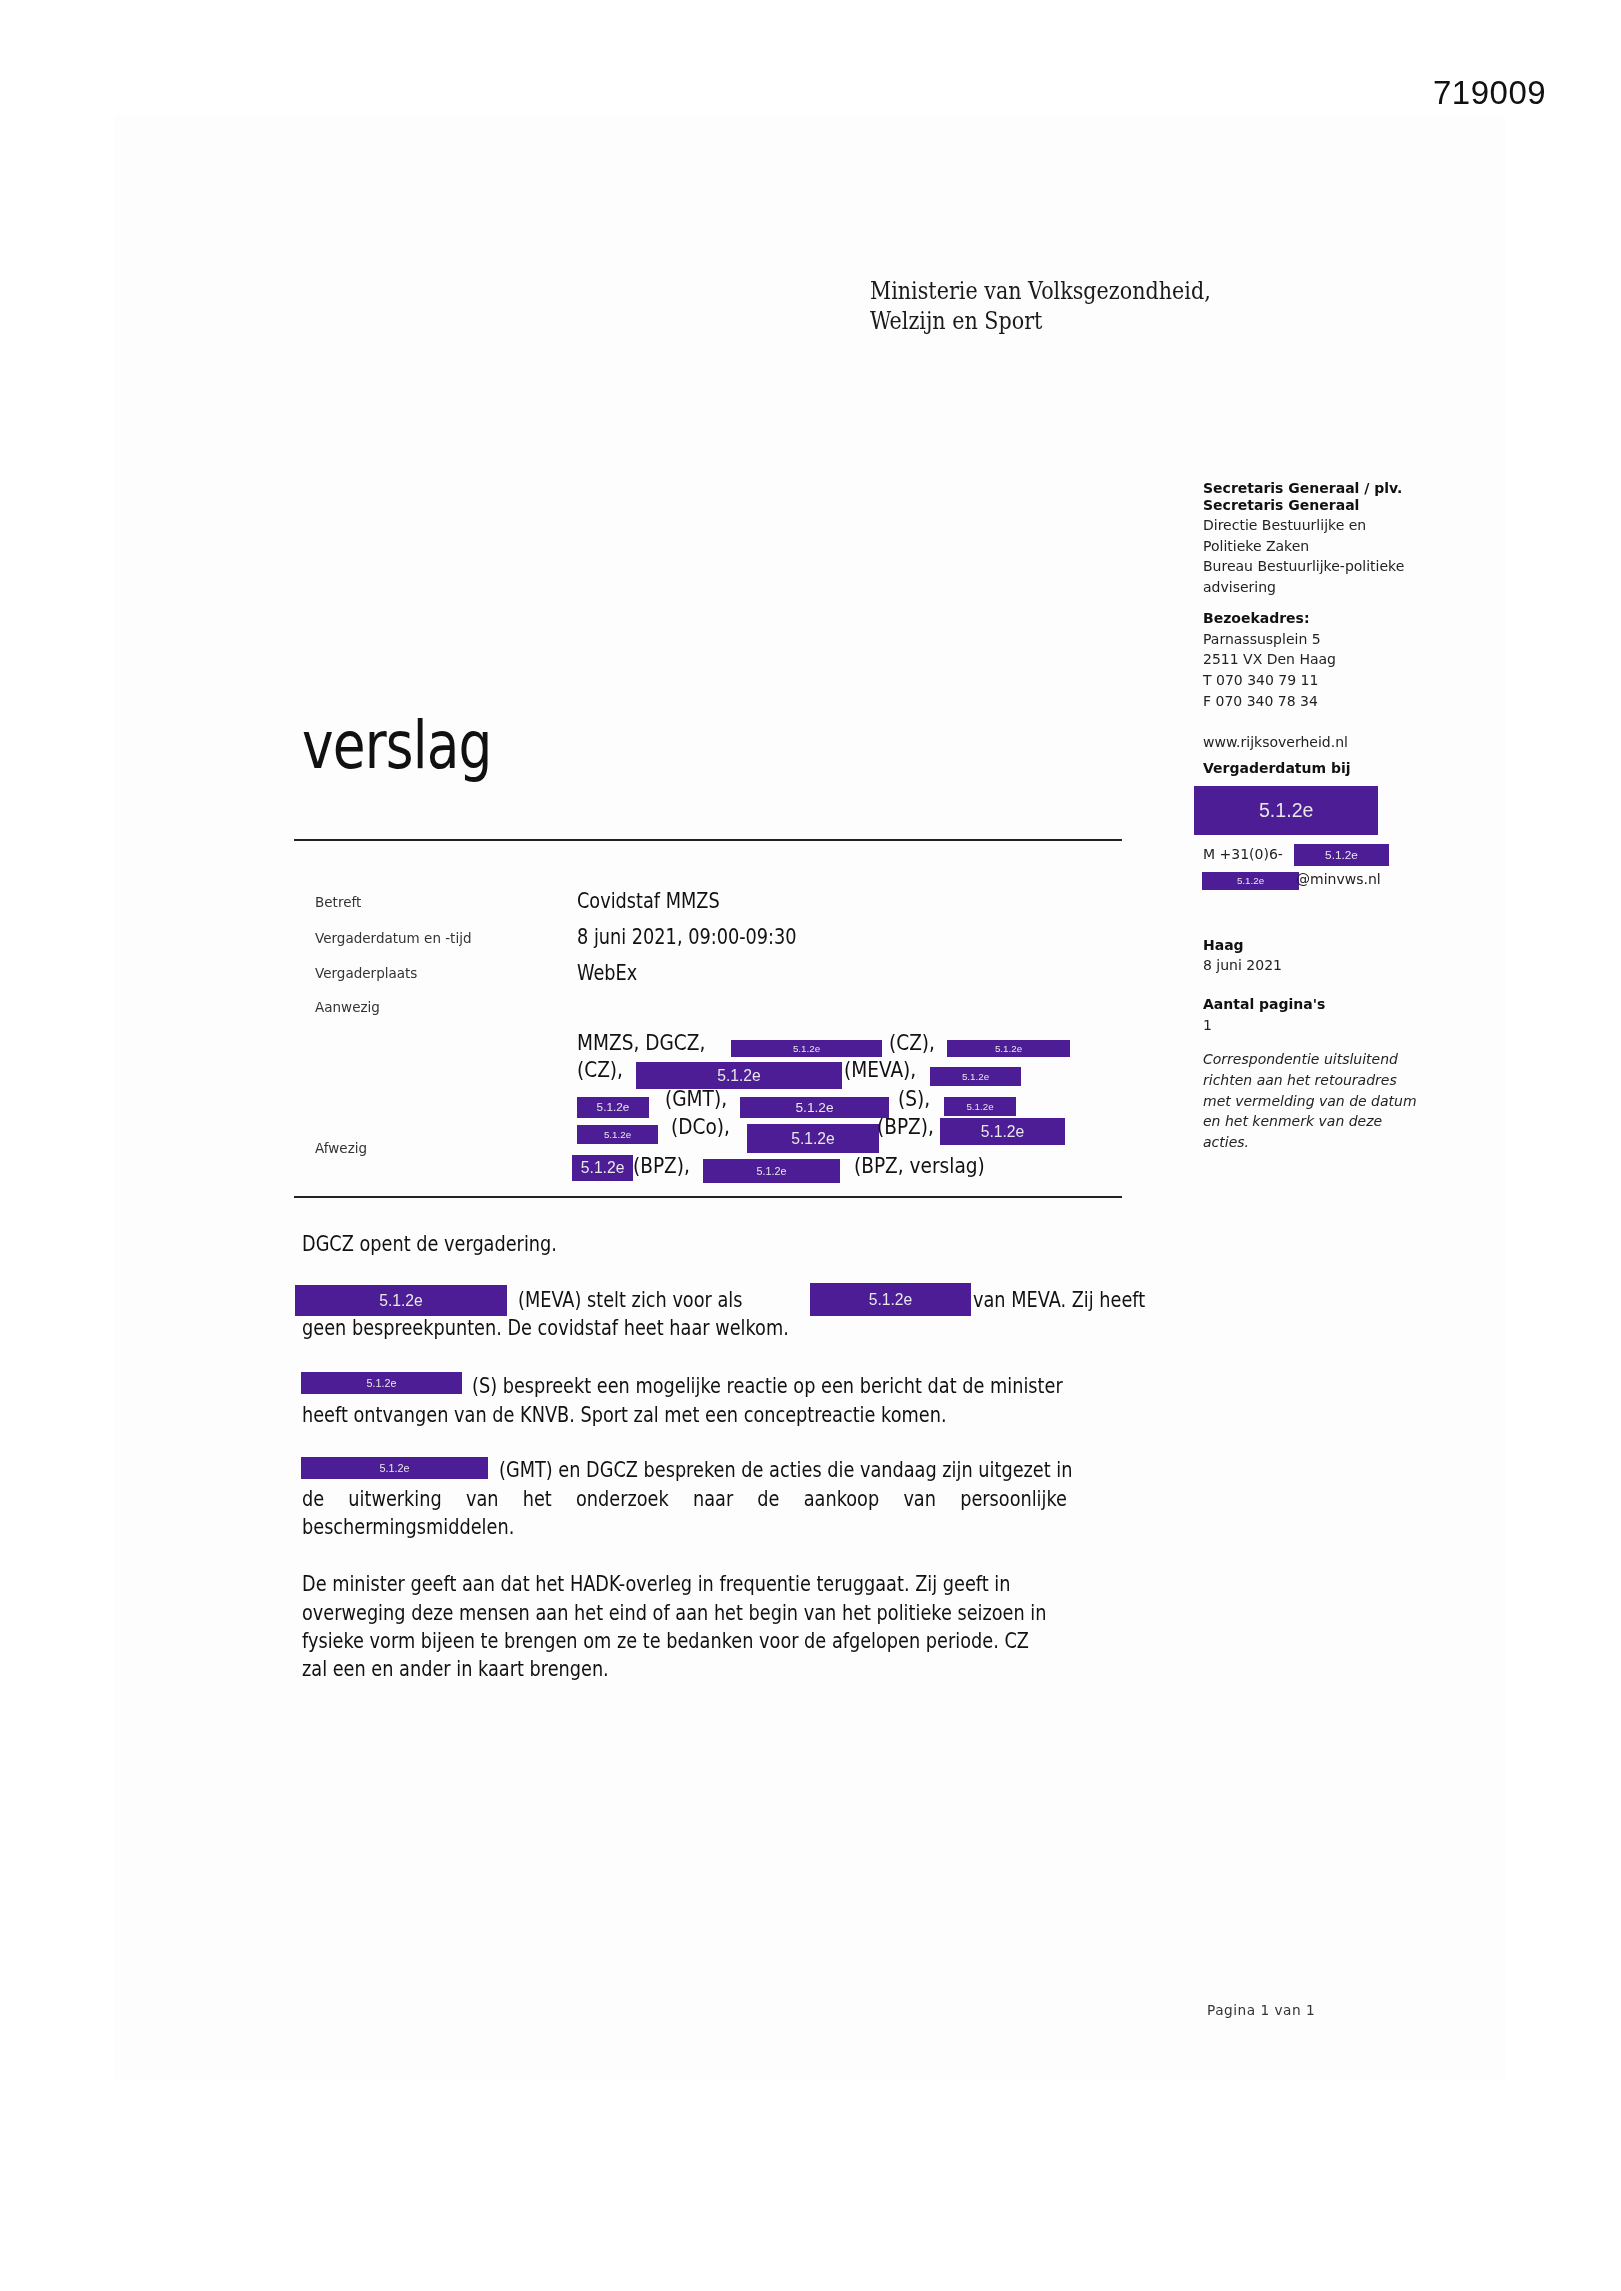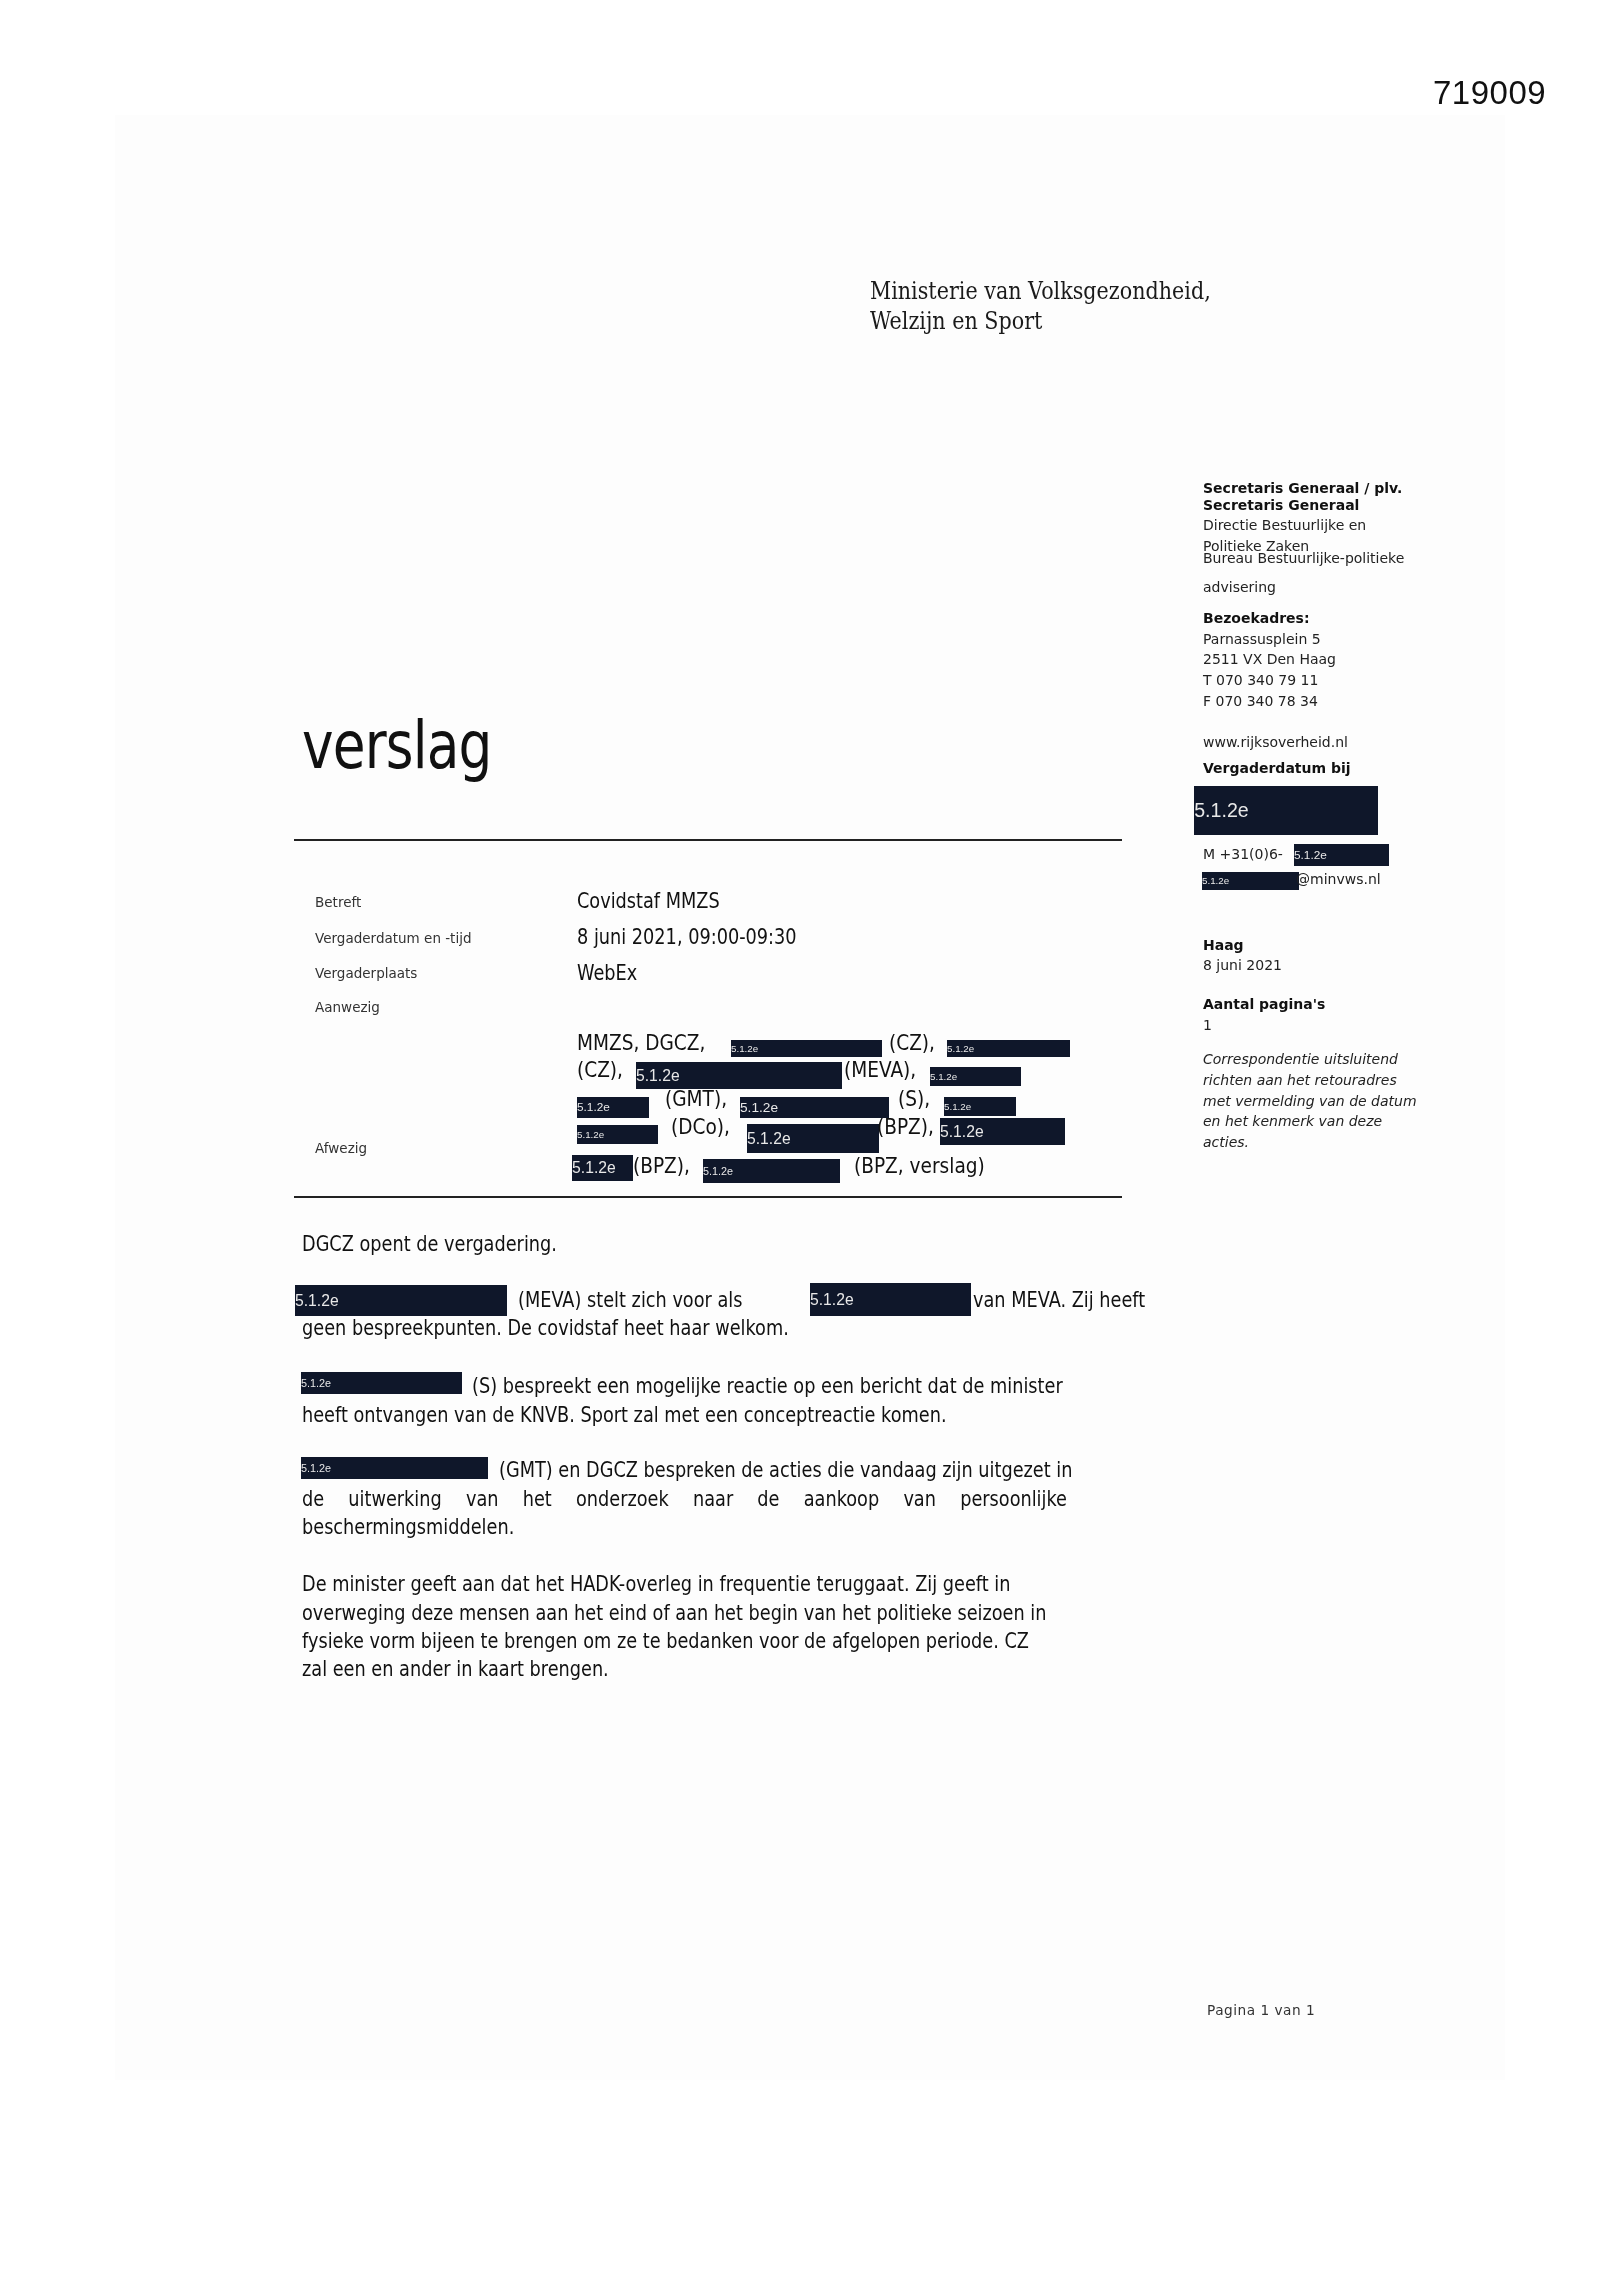--- a/index.html
+++ b/index.html
@@ -37,22 +37,22 @@
     }
     .meta-value {
       position: absolute; left: 577px; font-size: 20.6px; color: #111;
       transform: scaleX(0.86); transform-origin: left top; white-space: nowrap;
     }
     .attendees { position: absolute; left: 577px; top: 1030px; width: 549px; height: 157px; }
     .att-text { position: absolute; font-size: 20.6px; color: #111; white-space: nowrap; line-height: 27.4px;
       transform: scaleX(0.9); transform-origin: left top; }
 
     .redact {
-      position: absolute; background: #0f172a; color: #e8e8e8;
-      display: flex; align-items: center; 
+      position: absolute; background: #4c1d95; color: #e8e8e8;
+      display: flex; align-items: center; justify-content: center;
       font-family: "Liberation Sans", sans-serif; white-space: nowrap;
     }
     .body-line { position: absolute; white-space: nowrap; font-size: 20.6px; color:#111;
       transform: scaleX(0.86); transform-origin: left top; }
 
     .sidebar { position: absolute; left: 1203px; top: 474px; width: 255px; font-size: 14px; line-height: 20.6px; color: #222; }
     .sb-line { position: absolute; left: 0; white-space: nowrap; }
     .sb-bold { font-weight: bold; color: #111; }
     .sb-italic { font-style: italic; }
 
@@ -172,21 +172,21 @@
 <div class="body-line" style="left:302px;top:1572px">De minister geeft aan dat het HADK-overleg in frequentie teruggaat. Zij geeft in</div>
 <div class="body-line" style="left:302px;top:1601px">overweging deze mensen aan het eind of aan het begin van het politieke seizoen in</div>
 <div class="body-line" style="left:302px;top:1629px">fysieke vorm bijeen te brengen om ze te bedanken voor de afgelopen periode. CZ</div>
 <div class="body-line" style="left:302px;top:1657px">zal een en ander in kaart brengen.</div>
 
 <div class="sidebar">
   <div class="sb-line sb-bold" style="top:4px">Secretaris Generaal / plv.</div>
   <div class="sb-line sb-bold" style="top:20.6px">Secretaris Generaal</div>
   <div class="sb-line" style="top:41px">Directie Bestuurlijke en</div>
   <div class="sb-line" style="top:62px">Politieke Zaken</div>
-  <div class="sb-line" style="top:74px">Bureau Bestuurlijke-politieke</div>
+  <div class="sb-line" style="top:82px">Bureau Bestuurlijke-politieke</div>
   <div class="sb-line" style="top:103px">advisering</div>
 
   <div class="sb-line sb-bold" style="top:134px">Bezoekadres:</div>
   <div class="sb-line" style="top:155px">Parnassusplein 5</div>
   <div class="sb-line" style="top:175px">2511 VX  Den Haag</div>
   <div class="sb-line" style="top:196px">T  070 340 79 11</div>
   <div class="sb-line" style="top:217px">F  070 340 78 34</div>
 
   <div class="sb-line" style="top:258px">www.rijksoverheid.nl</div>
   <div class="sb-line sb-bold" style="top:284px">Vergaderdatum bij</div>

